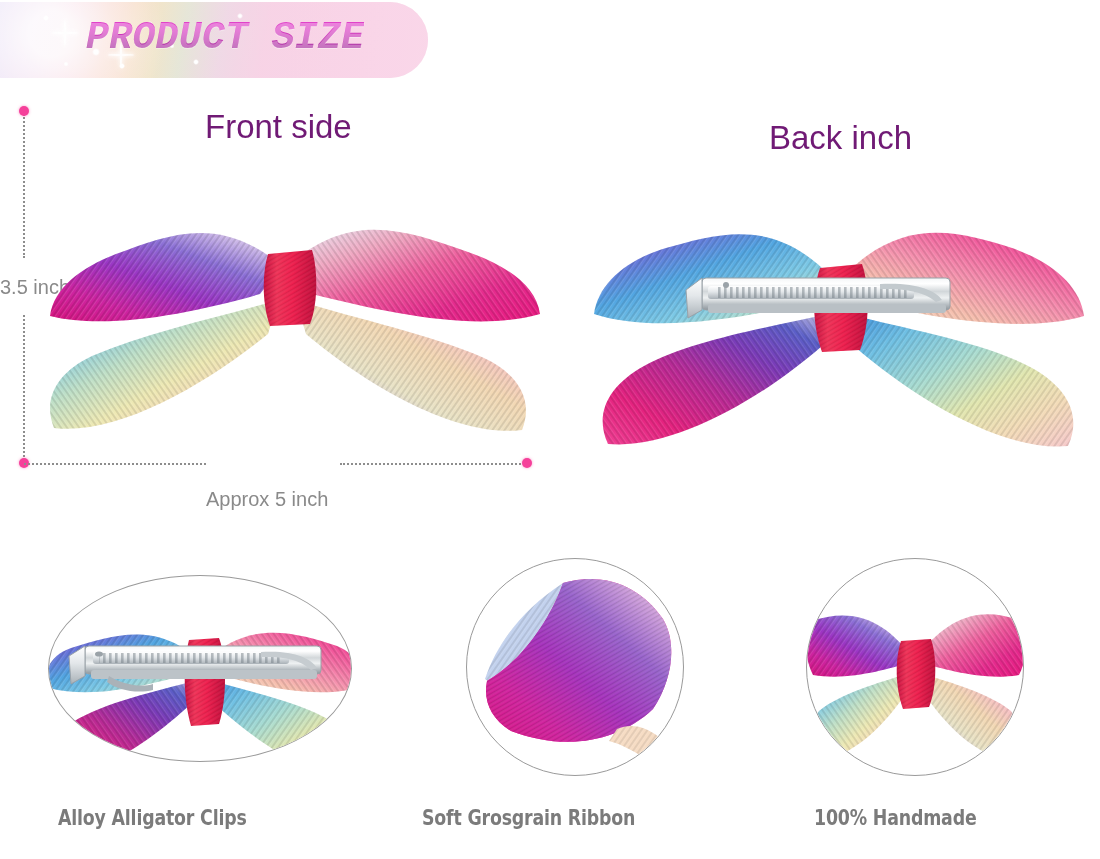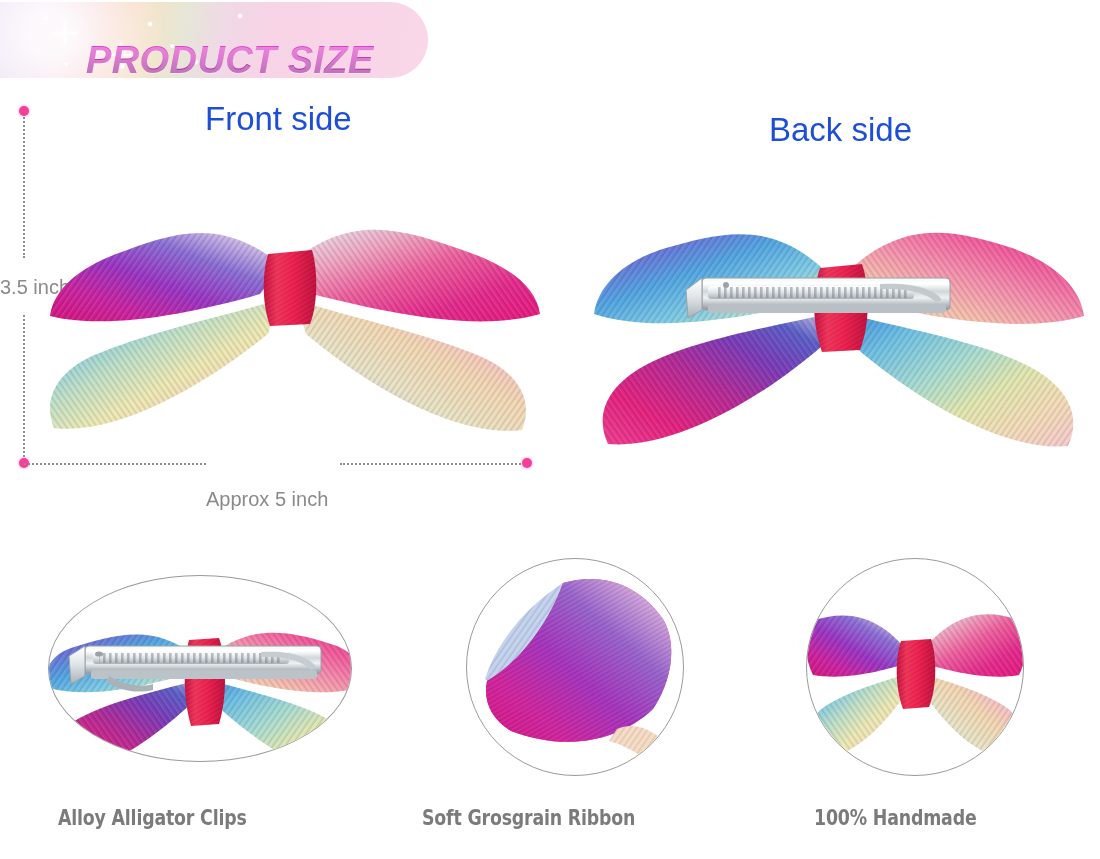--- a/index.html
+++ b/index.html
@@ -32,35 +32,35 @@
       radial-gradient(circle at 172px 44px, #fff 0 1.1px, rgba(255,255,255,0) 2.5px);}
   #banner .star{position:absolute;width:26px;height:26px;opacity:.95;}
   #banner .star::before,#banner .star::after{content:"";position:absolute;background:#fff;
       left:50%;top:50%;transform:translate(-50%,-50%);border-radius:50%;}
   #banner .star::before{width:26px;height:2.2px;
       box-shadow:0 0 4px 1px rgba(255,255,255,.9);}
   #banner .star::after{width:2.2px;height:26px;
       box-shadow:0 0 4px 1px rgba(255,255,255,.9);}
   #banner-title{position:absolute;left:86px;top:16px;font-size:38px;font-weight:bold;
       font-style:italic;letter-spacing:.4px;
-      font-family:Liberation Sans, sans-serif;
+      font-family:Liberation Mono, monospace;
       background:linear-gradient(180deg,#e84bd1 0%, #d637c0 35%, #a82a9e 72%, #8e2490 100%);
       -webkit-background-clip:text;background-clip:text;color:transparent;
       -webkit-text-fill-color:transparent;
-      text-shadow:0 1px 0 rgba(255,255,255,.35);margin-top:23px;}
+      text-shadow:0 1px 0 rgba(255,255,255,.35);}
 
   
   .mdot{position:absolute;width:10px;height:10px;border-radius:50%;
         background:#f5409a;box-shadow:0 0 3px rgba(245,64,154,.55);}
   .mline-v{position:absolute;width:0;border-left:2px dotted #8d8d8d;}
   .mline-h{position:absolute;height:0;border-top:2px dotted #8d8d8d;}
   .mlabel{position:absolute;color:#8a8a8a;font-size:20px;white-space:nowrap;background:#fff;}
 
   
-  .side-label{position:absolute;color:#1d4ed8;font-size:33px;white-space:nowrap;}
+  .side-label{position:absolute;color:#701a75;font-size:33px;white-space:nowrap;margin-top:8px;}
 
   
   .detail{position:absolute;overflow:hidden;background:#fff;
           border:1.6px solid #9a9a9a;}
   .ellipse{border-radius:50%;}
   .caption{position:absolute;color:#7b7b7b;font-size:21px;font-weight:bold;
            white-space:nowrap;letter-spacing:-.2px;
            font-family:"DejaVu Sans Condensed","Liberation Sans",sans-serif;
            transform:scaleX(.92);transform-origin:left center;}
   svg{display:block;}
@@ -71,21 +71,21 @@
 <div id="banner">
   <div class="bg"></div>
   <div class="fade"></div>
   <div class="sparkles"></div>
   <div class="star" style="left:52px;top:18px;"></div>
   <div class="star" style="left:112px;top:44px;width:18px;height:18px;"></div>
 </div>
 <div id="banner-title">PRODUCT SIZE</div>
 
 <div class="side-label" style="left:205px;top:100px;">Front side</div>
-<div class="side-label" style="left:769px;top:111px;">Back side</div>
+<div class="side-label" style="left:769px;top:111px;">Back inch</div>
 
 <div class="mline-v" style="left:23px;top:114px;height:144px;"></div>
 <div class="mline-v" style="left:23px;top:315px;height:150px;"></div>
 <div class="mdot" style="left:19px;top:106px;"></div>
 <div class="mdot" style="left:19px;top:458px;"></div>
 <div class="mlabel" style="left:0px;top:276px;">3.5 inch</div>
 
 <div class="mline-h" style="left:24px;top:463px;width:182px;"></div>
 <div class="mline-h" style="left:340px;top:463px;width:188px;"></div>
 <div class="mdot" style="left:522px;top:458px;"></div>

